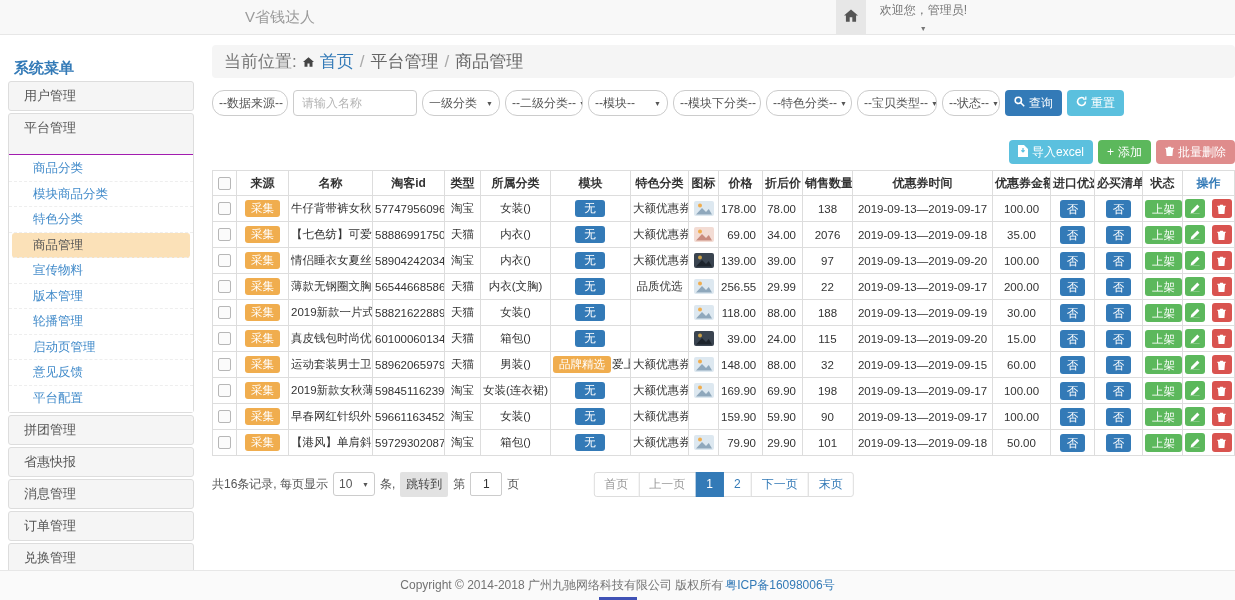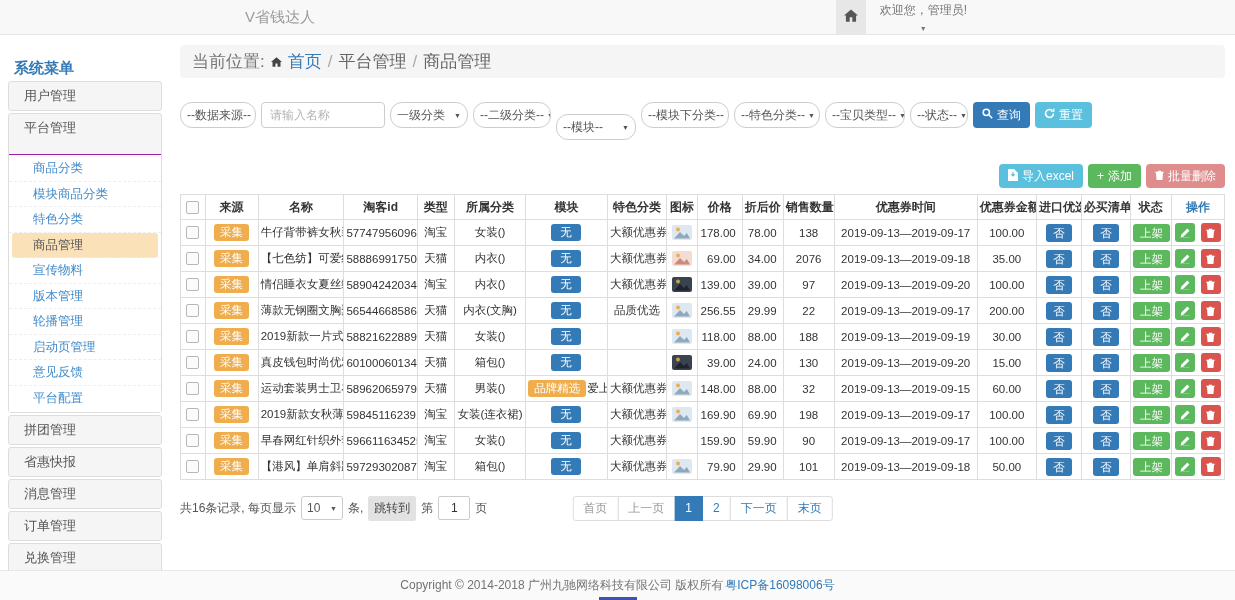--- a/index.html
+++ b/index.html
@@ -9,21 +9,21 @@
   }
   
   .topbar { height: 35px; background: #f8f8f8; border-bottom: 1px solid #e7e7e7; display: flex; align-items: center; }
   .brand { margin-left: 245px; font-size: 15px; color: #9b9b9b; }
   .topbar-spacer { flex: 1; }
   .home-block { width: 30px; height: 34px; background: #e7e7e7; display: flex; align-items: center; justify-content: center; cursor: pointer; }
   .welcome { margin: 0 268px 0 14px; font-size: 12px; color: #777; display: flex; align-items: center; gap: 6px; cursor: pointer; white-space: nowrap; flex-direction: column; }
   .caret-sm { font-size: 7px; color: #777; }
   
   .layout { display: flex; }
-  .sidebar { width: 154px; margin: 20px 0 0 8px; height: 515px; overflow: hidden; flex: none; }
+  .sidebar { width: 186px; margin: 20px 0 0 8px; height: 515px; overflow: hidden; flex: none; }
   .sidebar-title { color: #337ab7; font-weight: bold; font-size: 15px; padding: 4px 8px 8px 6px; height: 26px; }
   .side-group { background: #f5f5f5; border: 1px solid #ddd; border-radius: 3px; margin-bottom: 2px; }
   .side-group-header { padding: 7px 15px; font-size: 13px; color: #555; line-height: 14px; cursor: pointer; }
   .submenu { background: #fff; border-top: 1px solid #a21caf; padding: 1px 0; margin-top: 12px; }
   .submenu-item { height: 25.5px; line-height: 25.5px; padding-left: 24px; color: #428bca; font-size: 12.5px; border-bottom: 1px dashed #eee; cursor: pointer; overflow: hidden; }
   .submenu-item:last-child { border-bottom: none; }
   .submenu-item.active { background: #fbe1b8; border-radius: 3px; color: #555; margin: 0 3px; padding-left: 21px; }
   
   .content { flex: 1; margin: 10px 10px 0 18px; }
   .breadcrumb { background: #f5f5f5; border-radius: 4px; padding: 5px 12px; font-size: 17px; color: #777; display: flex; align-items: center; gap: 6px; }
@@ -31,21 +31,21 @@
   .crumb-sep { color: #aaa; }
   .crumb-item { color: #666; }
   
   .filter-bar { margin-top: 12px; display: flex; gap: 5px; align-items: center; }
   .select-box { height: 26px; border: 1px solid #ccc; border-radius: 12px; background: #fff; display: flex; align-items: center; justify-content: space-between; padding: 0 6px; font-size: 12px; color: #555; cursor: pointer; overflow: hidden; white-space: nowrap; flex: none; }
   .caret { font-size: 7px; color: #555; margin-left: 3px; }
   .filter-bar > :nth-child(1) { width: 76px; }
   .filter-bar > :nth-child(2) { width: 124px; }
   .filter-bar > :nth-child(3) { width: 78px; }
   .filter-bar > :nth-child(4) { width: 78px; }
-  .filter-bar > :nth-child(5) { width: 80px; margin-top: 24px; }
+  .filter-bar > :nth-child(5) { width: 80px; }
   .filter-bar > :nth-child(6) { width: 88px; }
   .filter-bar > :nth-child(7) { width: 86px; }
   .filter-bar > :nth-child(8) { width: 80px; }
   .filter-bar > :nth-child(9) { width: 58px; }
   .text-input { height: 26px; border: 1px solid #ccc; border-radius: 4px; padding: 0 8px; font-size: 12px; color: #555; flex: none; }
   .text-input::placeholder { color: #b5b5b5; }
   .btn { height: 26px; border: none; border-radius: 4px; color: #fff; font-size: 12px; display: inline-flex; align-items: center; gap: 4px; padding: 0 9px; cursor: pointer; flex: none; font-family: inherit; }
   .btn-primary { background: #337ab7; }
   .btn-info { background: #5bc0de; }
   .btn-success { background: #5cb85c; }
@@ -500,21 +500,21 @@
       <span class="thumb thumb-dark">
         <svg width="20" height="15" viewBox="0 0 20 15">
                   <rect class="t-bg" x="0" y="0" width="20" height="15" rx="2"></rect>
                   <circle class="t-sun" cx="6" cy="4.6" r="2"></circle>
                   <path class="t-mtn" d="M2 13.5 L8 7 L12 11 L14.8 8 L18 13.5 Z"></path>
                 </svg>
       </span>
     </td>
     <td class="num">39.00</td>
     <td class="num">24.00</td>
-    <td>130</td>
+    <td>115</td>
     <td>2019-09-13—2019-09-20</td>
     <td>15.00</td>
     <td><button class="btn-xs blue">否</button></td>
     <td><button class="btn-xs blue">否</button></td>
     <td><button class="btn-xs green">上架</button></td>
     <td>
       <button class="btn-icon green">
                 <svg width="10" height="10" viewBox="0 0 14 14">
                   <path fill="#fff" d="M10.3 0.8l2.9 2.9-8.6 8.6L1 13l.7-3.6 8.6-8.6zM0.5 13.5h13v.5h-13z"></path>
                 </svg>

